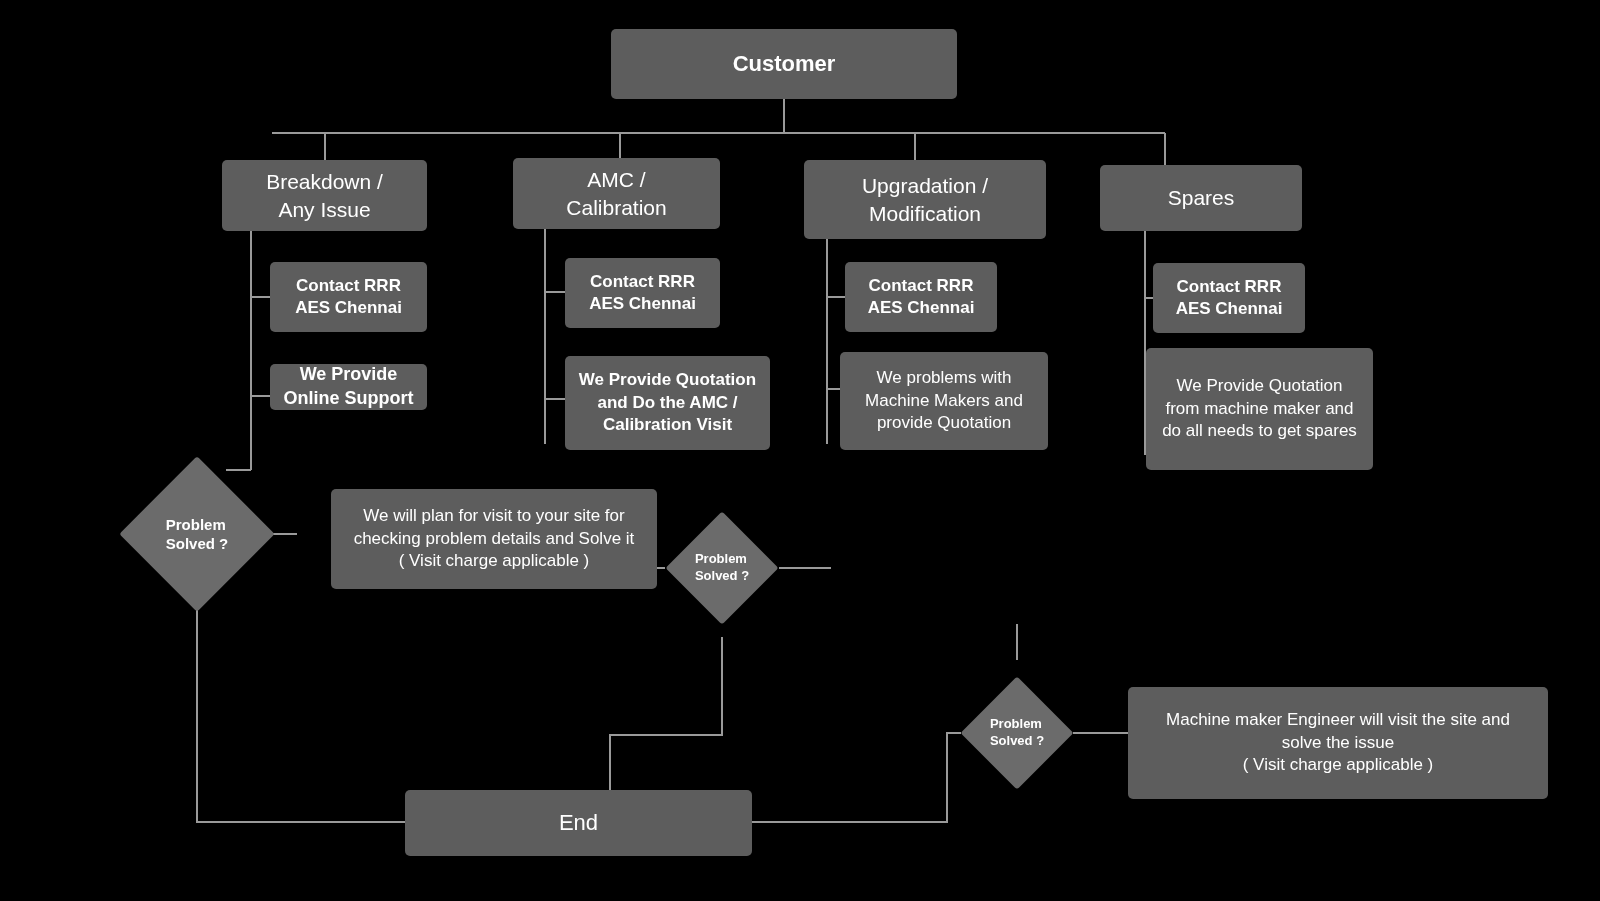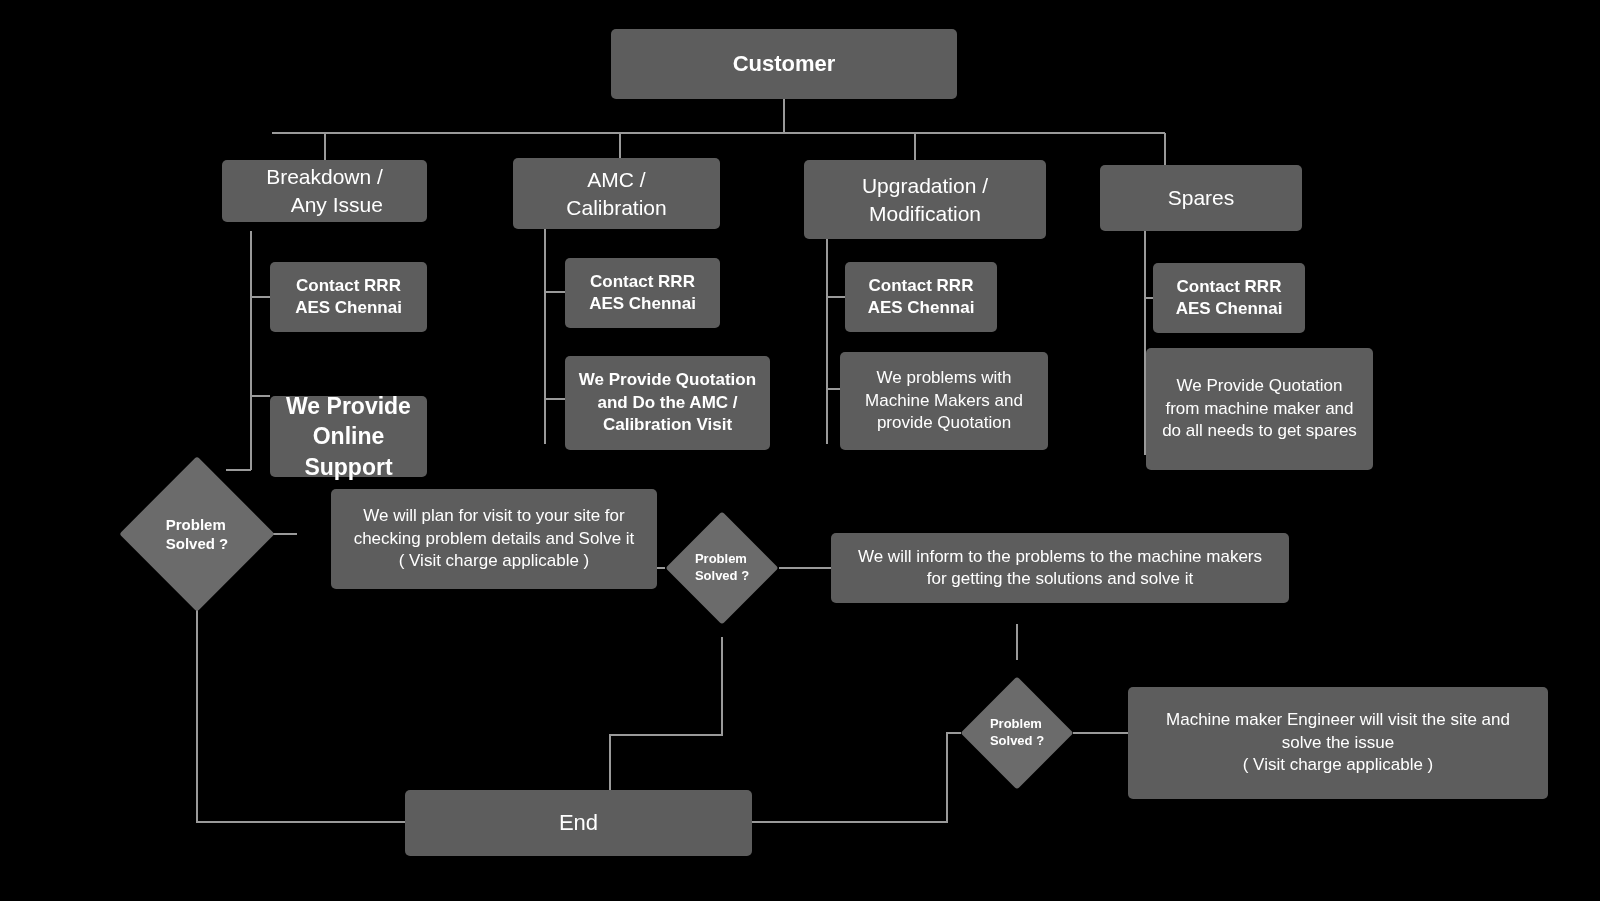--- a/index.html
+++ b/index.html
@@ -115,21 +115,21 @@
       <path d="M 1017 624 L 1017 660"></path>
 
       <path d="M 1073 733 L 1128 733"></path>
 
       <path d="M 961 733 L 947 733 L 947 822 L 752 822"></path>
     </g>
   </svg>
 
   <div class="node bold" style="left:611px; top:29px; width:346px; height:70px; font-size:22px;">Customer</div>
 
-  <div class="node plain" style="left:222px; top:160px; width:205px; height:62px; font-size:21px;text-align:right;">Breakdown /
+  <div class="node plain" style="left:222px; top:160px; width:205px; height:71px; font-size:21px;">Breakdown /
 Any Issue</div>
 
   <div class="node plain" style="left:513px; top:158px; width:207px; height:71px; font-size:21px;">AMC /
 Calibration</div>
 
   <div class="node plain" style="left:797px; top:160px; width:242px; height:79px; font-size:21px;margin-left:7px;">Upgradation /
 Modification</div>
 
   <div class="node plain" style="left:1100px; top:165px; width:202px; height:66px; font-size:21px;">Spares</div>
 
@@ -138,21 +138,21 @@
 
   <div class="node bold" style="left:565px; top:258px; width:155px; height:70px; font-size:17px;">Contact RRR
 AES Chennai</div>
 
   <div class="node bold" style="left:845px; top:262px; width:152px; height:70px; font-size:17px;">Contact RRR
 AES Chennai</div>
 
   <div class="node bold" style="left:1153px; top:263px; width:152px; height:70px; font-size:17px;">Contact RRR
 AES Chennai</div>
 
-  <div class="node bold" style="left:270px; top:364px; width:157px; height:81px; font-size:23px;margin-top:32px;">We Provide
+  <div class="node bold" style="left:270px; top:364px; width:157px; height:46px; font-size:18px;">We Provide
 Online Support</div>
 
   <div class="node bold" style="left:565px; top:356px; width:205px; height:94px; font-size:17px;">We Provide Quotation
 and  Do the AMC /
 Calibration Visit</div>
 
   <div class="node plain" style="left:840px; top:352px; width:208px; height:98px; font-size:17px;">We problems with
 Machine Makers and
 provide Quotation</div>
 
@@ -169,22 +169,20 @@
   <div class="node plain" style="left:297px; top:489px; width:326px; height:100px; font-size:17px;margin-left:34px;">We will plan for visit to your site for
 checking problem details and Solve it
 ( Visit charge applicable )</div>
 
   <div class="diamond" style="left:682px; top:528px; width:80px; height:80px;">
     <div class="shape"></div>
     <div class="dlabel" style="font-size:13px;">Problem
 Solved ?</div>
   </div>
 
-  <div class="node plain" style="left:831px; top:533px; width:458px; height:70px; font-size:17px;">We will inform to the problems to the machine makers
-for getting the solutions and solve it</div>
 
   <div class="diamond" style="left:977px; top:693px; width:80px; height:80px;">
     <div class="shape"></div>
     <div class="dlabel" style="font-size:13px;">Problem
 Solved ?</div>
   </div>
 
   <div class="node plain" style="left:1128px; top:687px; width:420px; height:112px; font-size:17px;">Machine maker Engineer will visit the site and
 solve the issue
 ( Visit charge applicable )</div>

